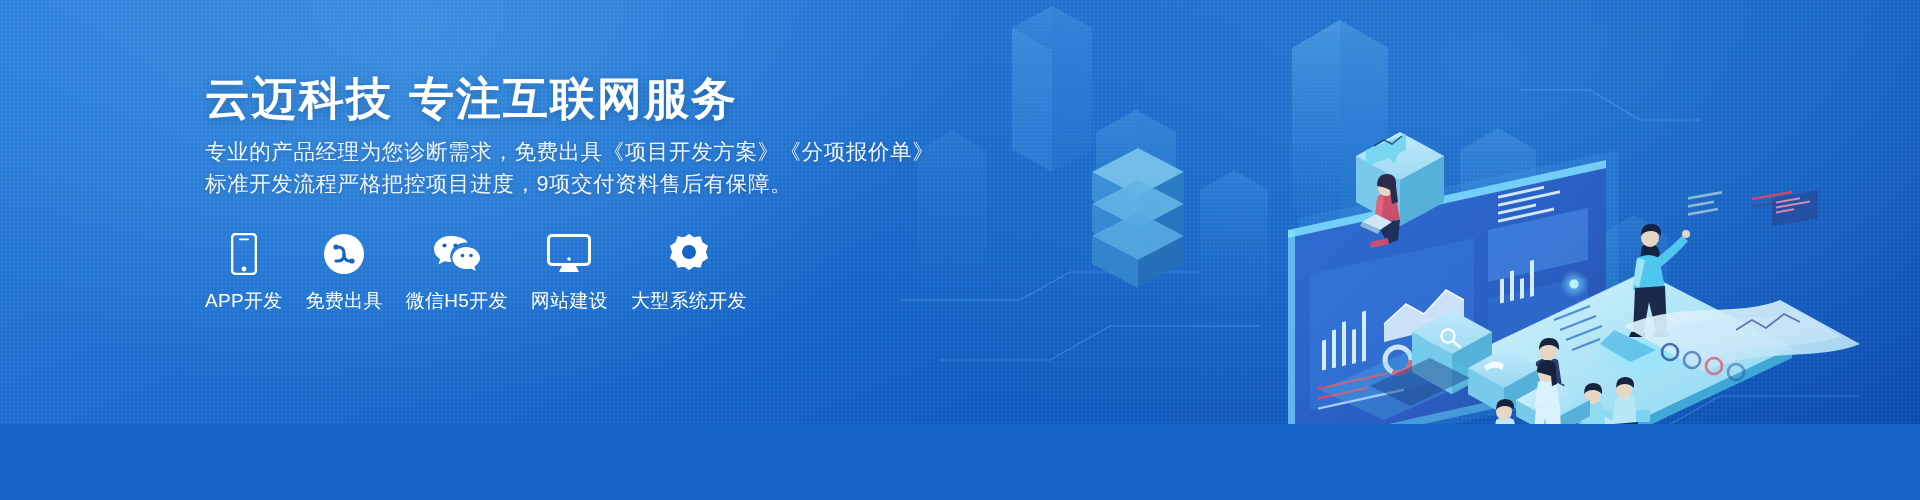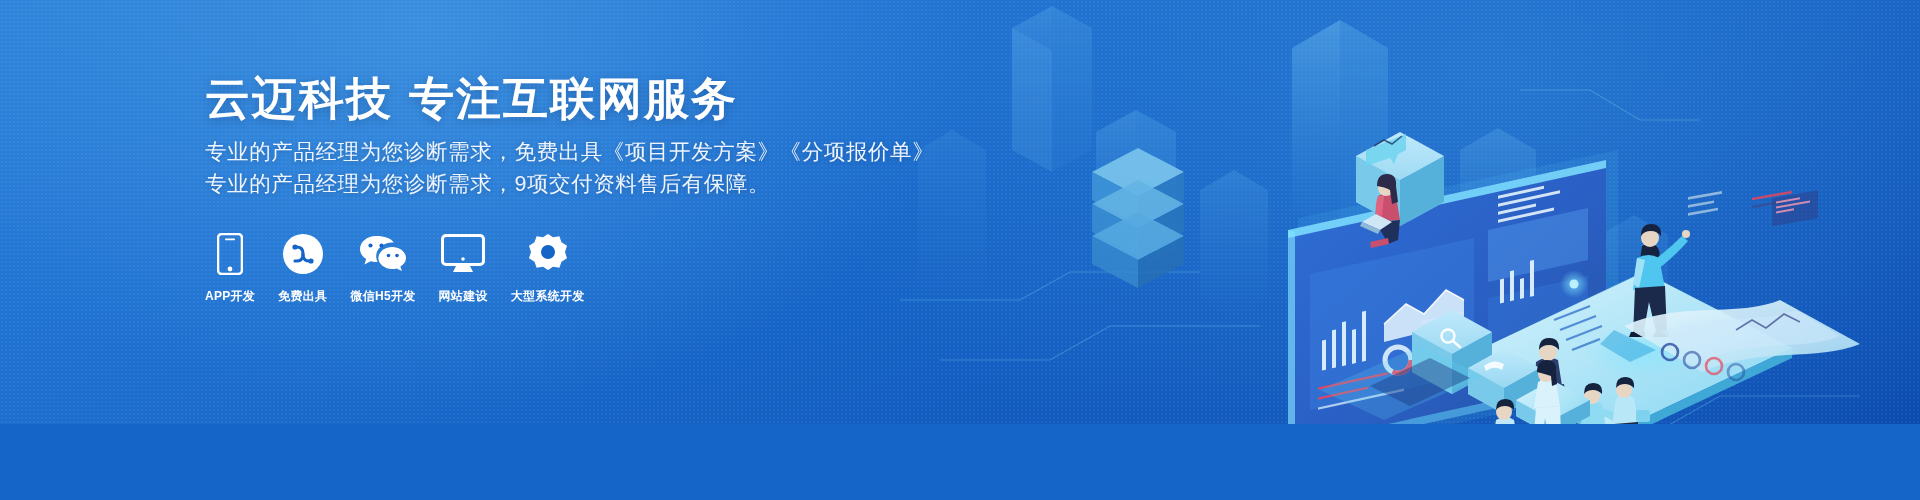--- a/index.html
+++ b/index.html
@@ -40,21 +40,21 @@
   
   #iconrow{position:absolute;left:205px;top:232px;display:flex;align-items:flex-start;}
   .iconitem{display:flex;flex-direction:column;align-items:center;margin-right:23px;}
   .iconitem:last-child{margin-right:0;}
   .iconbox{
     height:44px;display:flex;align-items:center;justify-content:center;
     margin-bottom:12px;
   }
   .iconbox svg{display:block;}
   .iconlabel{
-    color:#ffffff;font-size:12px;font-weight:bold;white-space:nowrap;
+    color:#ffffff;font-size:19px;font-weight:normal;white-space:nowrap;
     letter-spacing:0.3px;
   }
   
   #illus{position:absolute;right:0;top:0;width:1020px;height:500px;pointer-events:none;}
 </style>
 </head>
 <body>
 
 <div id="banner">
 
@@ -365,21 +365,21 @@
       <path d="M380 470 L424 494 L424 500 L380 476 Z" fill="#2f7fc4" opacity="0.45"></path>
     </g>
   </svg>
 
   <div id="textblock">
     <div id="title">
       <span>云迈科技</span><span class="gap"></span><span>专注互联网服务</span>
     </div>
     <div id="subtitle">
       <div class="line">专业的产品经理为您诊断需求，免费出具《项目开发方案》《分项报价单》</div>
-      <div class="line">专业的产品经理为您诊断需求，9项交付资料售后有保障。</div>
+      <div class="line">标准开发流程严格把控项目进度，9项交付资料售后有保障。</div>
     </div>
   </div>
 
   <div id="iconrow">
 
     <div class="iconitem">
       <div class="iconbox">
         <svg width="26" height="42" viewBox="0 0 26 42">
           <rect x="1" y="1" width="24" height="40" rx="4" fill="none" stroke="#ffffff" stroke-width="2.6"></rect>
           <rect x="8" y="5.5" width="10" height="1.8" rx="0.9" fill="#ffffff"></rect>

